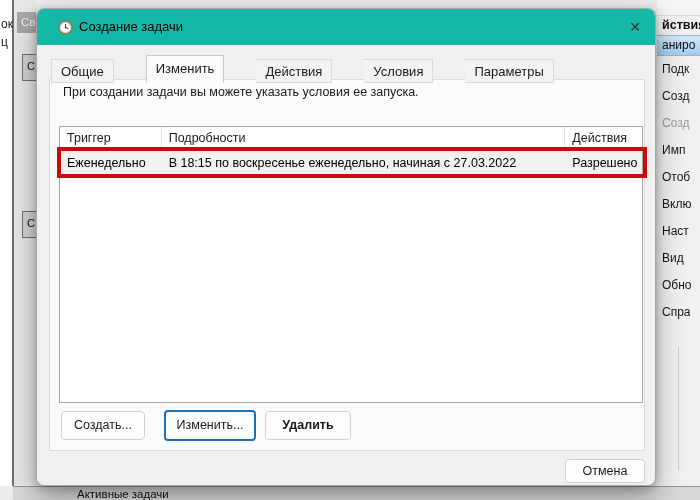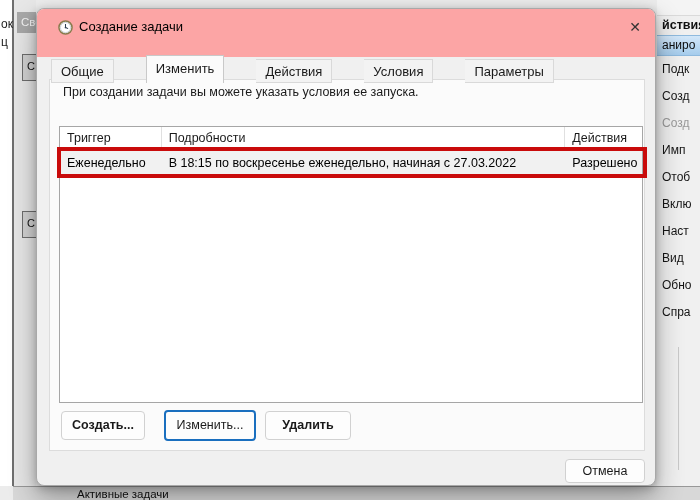--- a/index.html
+++ b/index.html
@@ -32,21 +32,21 @@
                font-size:12px;line-height:19px;padding-left:5px;white-space:nowrap;color:#0d0d0d;}
   .ap-items{position:absolute;left:0;right:4px;top:56px;}
   .ap-item{height:27px;line-height:27px;font-size:12px;padding-left:5px;white-space:nowrap;color:#151515;}
   .ap-item.disabled{color:#9a9a9a;}
   .ap-divider{position:absolute;left:21px;top:347px;height:123px;width:1px;background:#c9c9c9;}
 
   
   .dialog{position:absolute;left:36px;top:8px;width:620px;height:478px;background:#f0f0f0;
           border:1px solid #a8a8a8;border-radius:8px;box-sizing:border-box;overflow:hidden;
           box-shadow:0 12px 28px rgba(0,0,0,.32),0 2px 8px rgba(0,0,0,.22);}
-  .title-bar{position:absolute;left:0;top:0;right:0;height:48px;background:#fca5a5;}
+  .title-bar{position:absolute;left:0;top:0;right:0;height:36px;background:#14b8a6;}
   .clock-icon{position:absolute;left:21px;top:11px;width:15px;height:15px;}
   .dialog-title{position:absolute;left:42px;top:10px;font-size:13px;color:#000;white-space:nowrap;}
   .close-btn{position:absolute;right:8px;top:7px;width:24px;height:22px;text-align:center;line-height:22px;
              font-size:14px;color:#333;cursor:default;}
 
   .tab-strip{position:absolute;left:14px;top:46px;display:flex;align-items:flex-end;z-index:3;gap:32px;}
   .tab{height:24px;line-height:24px;padding:0 9px;font-size:13px;background:#f3f3f3;
        border:1px solid #d9d9d9;border-left:none;color:#1a1a1a;white-space:nowrap;box-sizing:border-box;}
   .tab:first-child{border-left:1px solid #d9d9d9;}
   .tab.active{height:28px;line-height:26px;background:#fbfbfb;border:1px solid #c9c9c9;border-bottom:none;
@@ -64,21 +64,21 @@
   .trig-row{display:flex;height:24px;background:#f1f1f1;border-bottom:1px solid #eaeaea;justify-content:flex-end;}
   .td{font-size:12.5px;line-height:24px;padding-left:7px;box-sizing:border-box;
       color:#000;white-space:nowrap;overflow:hidden;}
   .c1{width:102px;} .c2{width:405px;} .c3{width:77px;border-right:none;}
   .annotation{position:absolute;left:20px;top:138px;width:590px;height:31px;border:4px solid #c90b0b;
               box-sizing:border-box;z-index:5;pointer-events:none;}
 
   
   .w11-btn{position:absolute;height:29px;background:#fdfdfd;border:1px solid #d1d1d1;border-radius:4px;
            font-size:12.5px;text-align:center;line-height:27px;color:#1a1a1a;box-sizing:border-box;z-index:2;}
-  .btn-create{left:24px;top:402px;width:84px;font-weight:bold;}
+  .btn-create{left:24px;top:402px;width:84px;}
   .btn-edit{left:127px;top:401px;width:92px;height:31px;border:2px solid #1a6fbf;line-height:27px;}
   .btn-delete{left:228px;top:402px;width:86px;font-weight:bold;}
   .btn-ok{top:450px;right:100px;width:84px;height:24px;line-height:22px;margin-top:32px;}
   .btn-cancel{top:450px;right:10px;width:80px;height:24px;line-height:22px;}
 </style>
 </head>
 <body>
 
 <div class="screen">
 

